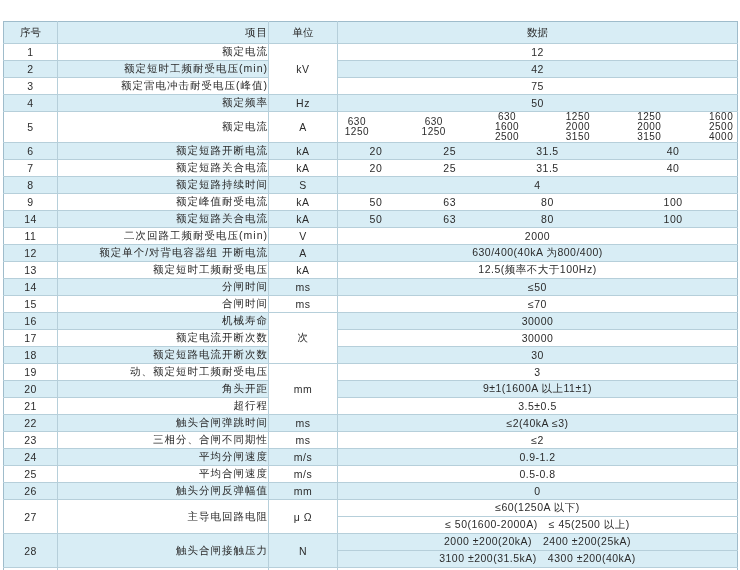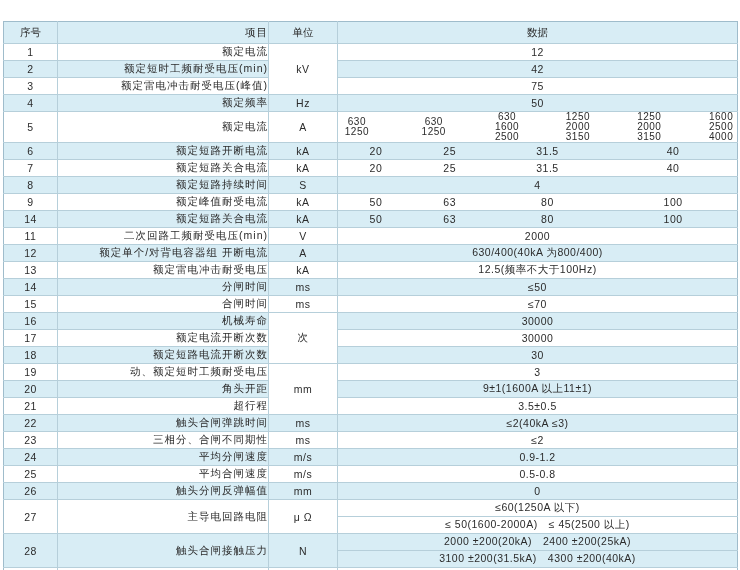--- a/index.html
+++ b/index.html
@@ -194,21 +194,21 @@
     <td class="val">2000</td>
   </tr>
   <tr class="b">
     <td class="c1 no">12</td>
     <td class="c2 item">额定单个/对背电容器组 开断电流</td>
     <td class="c3 unit">A</td>
     <td class="val">630/400(40kA 为800/400)</td>
   </tr>
   <tr class="w">
     <td class="c1 no">13</td>
-    <td class="c2 item">额定雷电冲击耐受电压</td>
+    <td class="c2 item">额定短时工频耐受电压</td>
     <td class="c3 unit">kA</td>
     <td class="val">12.5(频率不大于100Hz)</td>
   </tr>
   <tr class="b">
     <td class="c1 no">14</td>
     <td class="c2 item">分闸时间</td>
     <td class="c3 unit">ms</td>
     <td class="val">≤50</td>
   </tr>
   <tr class="w">

